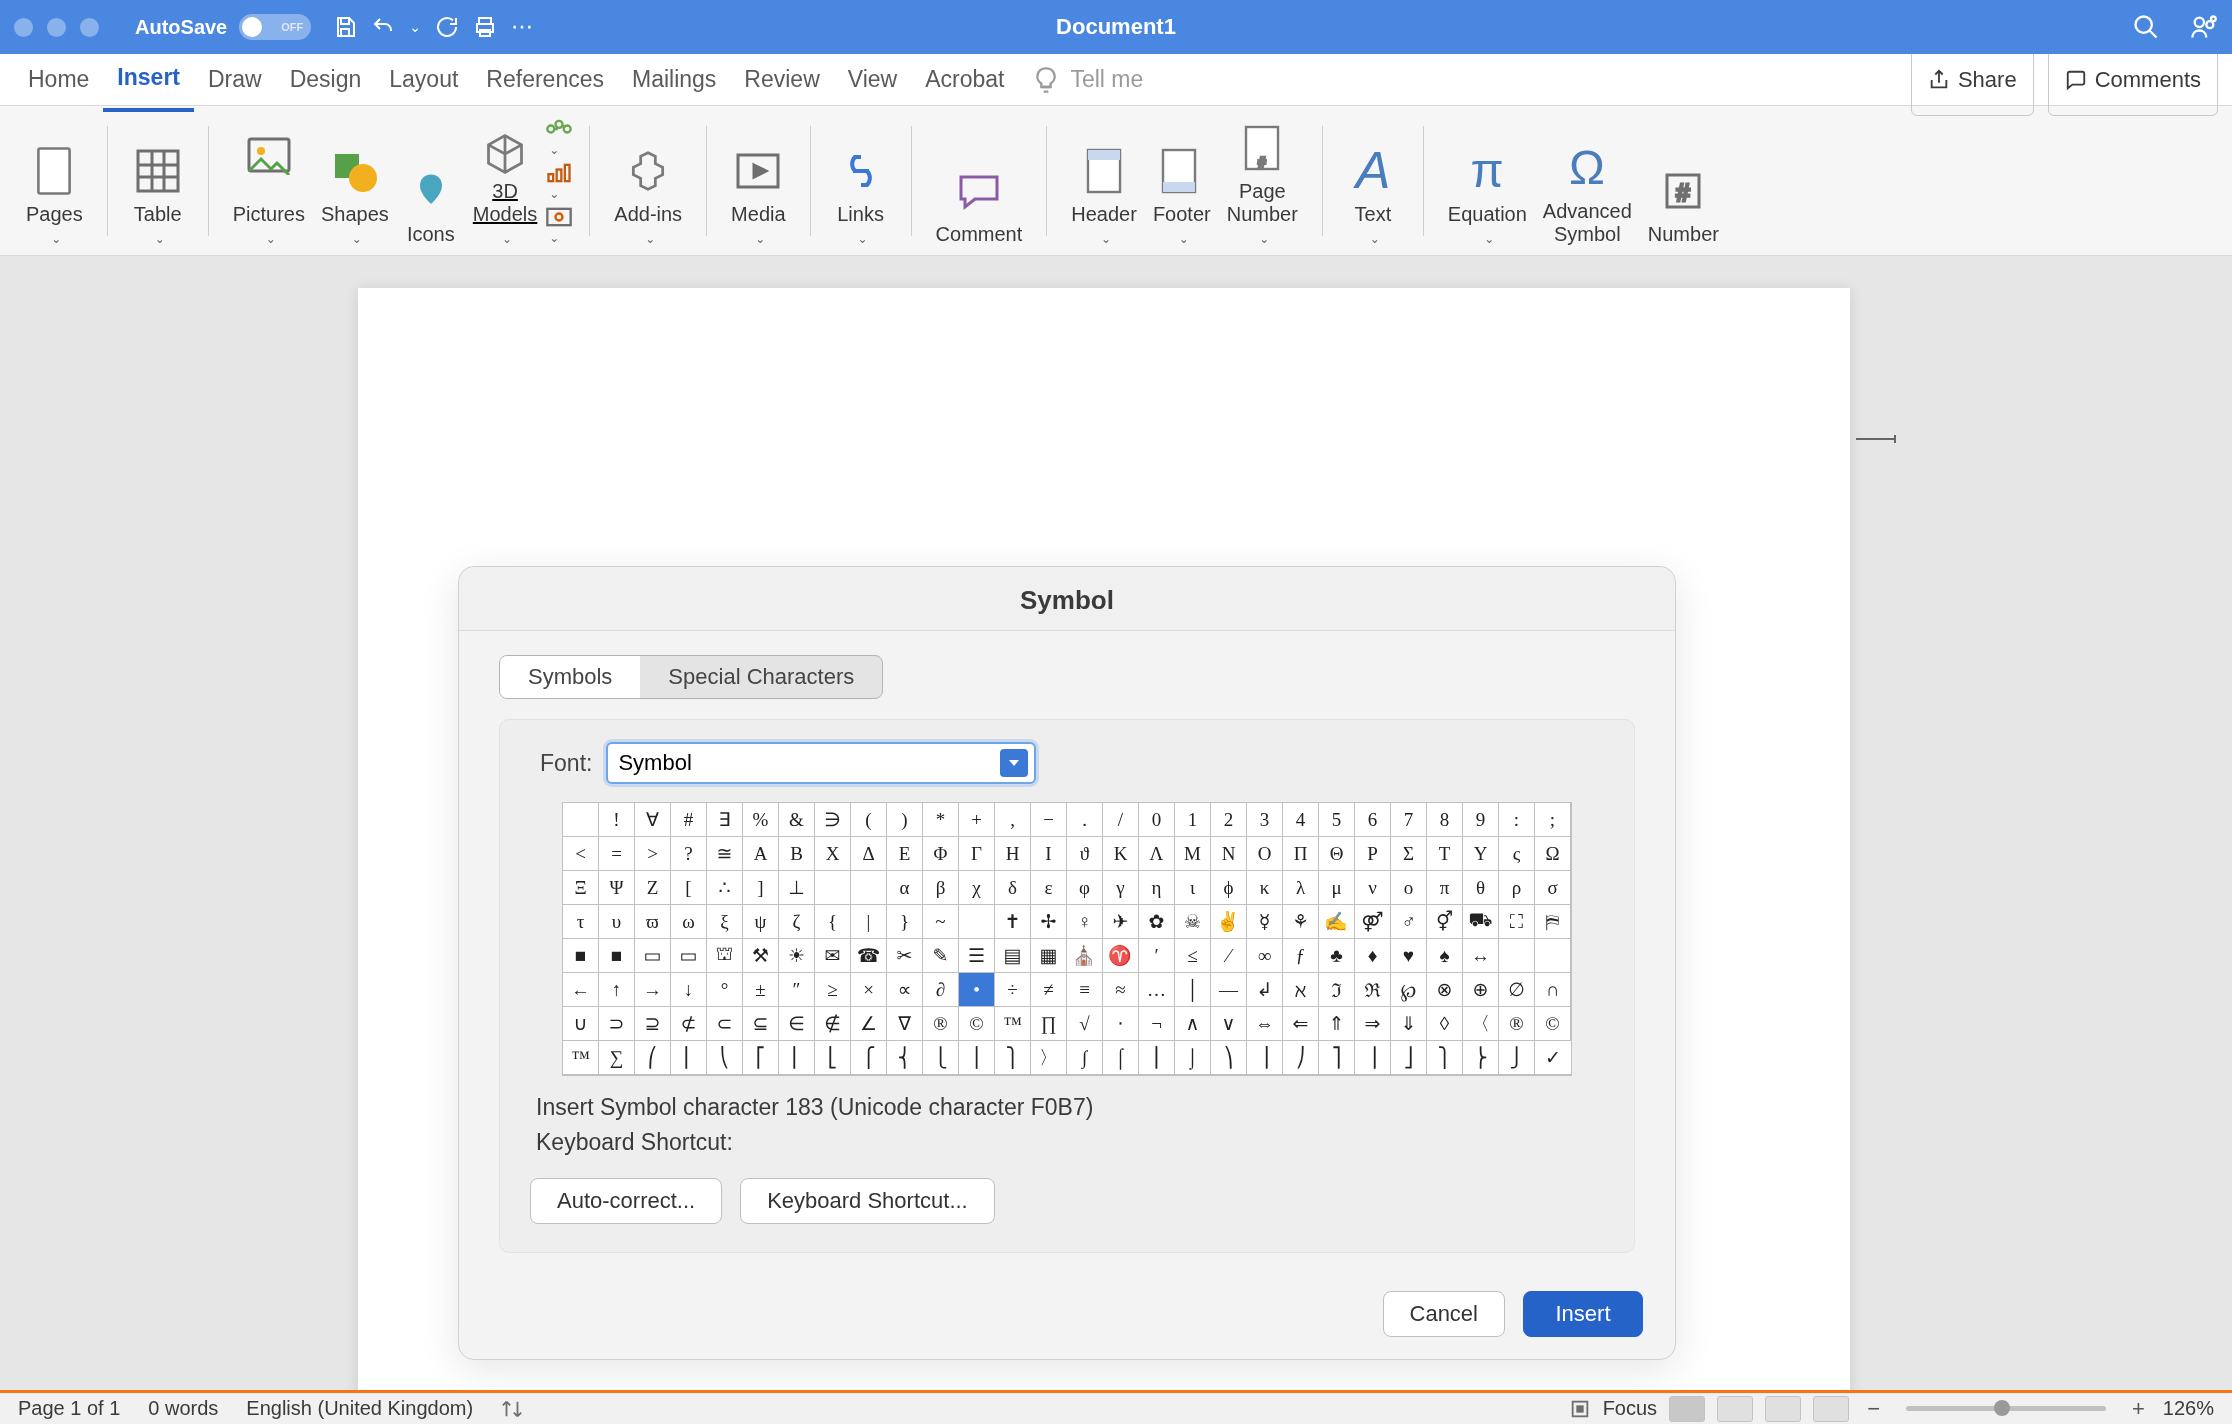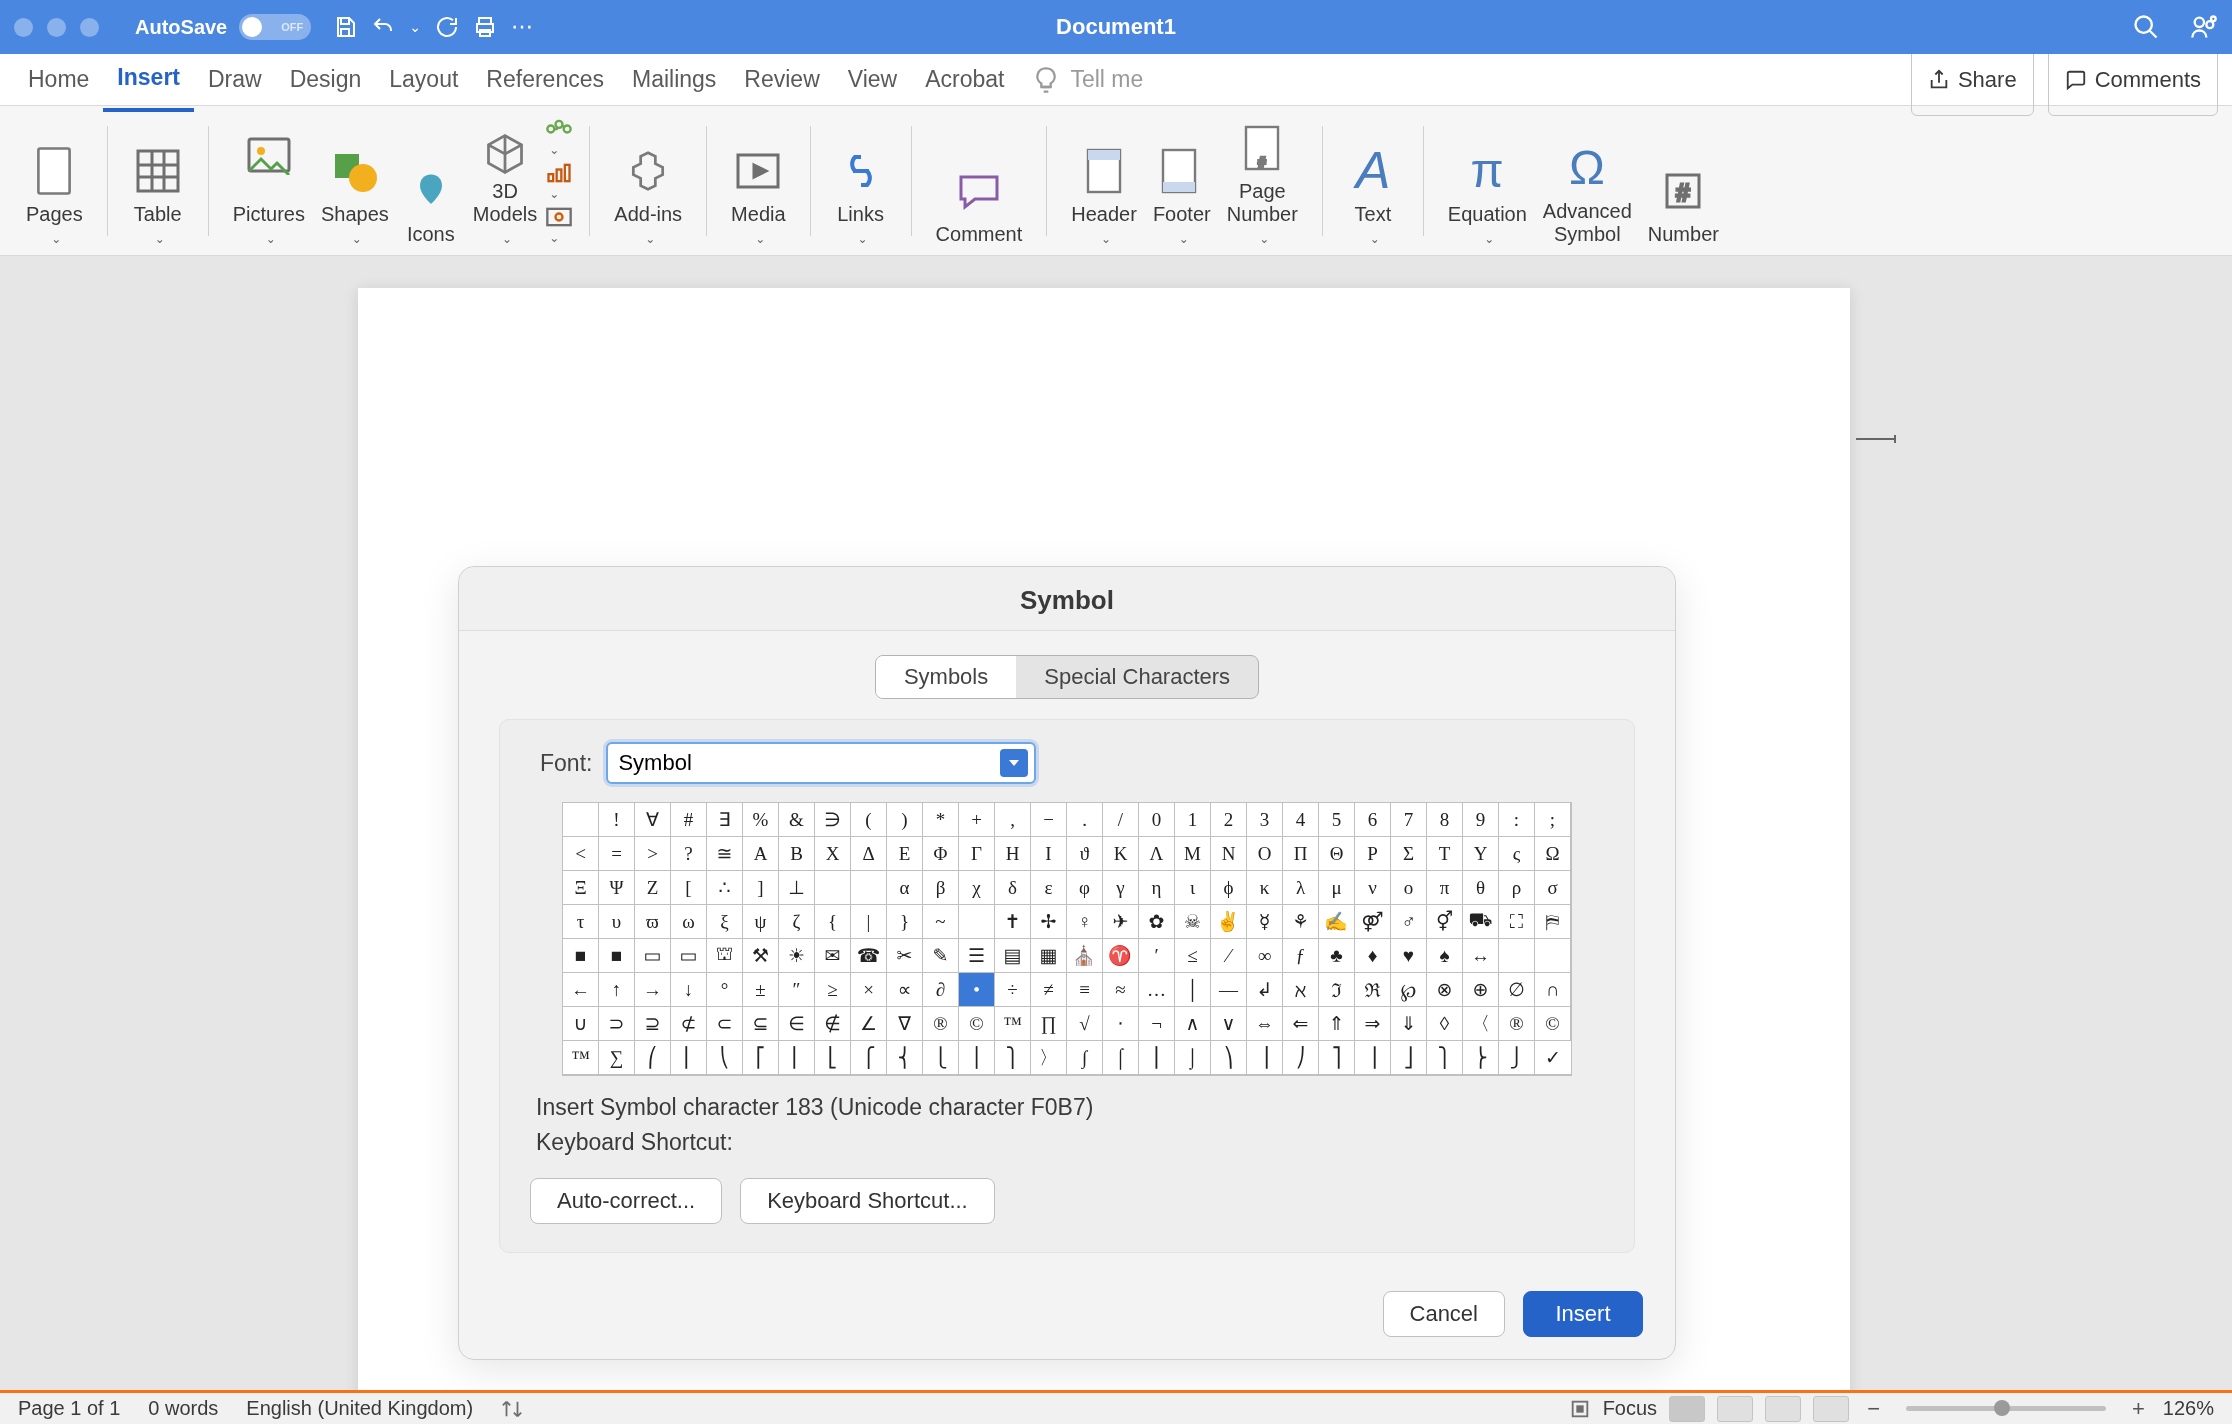--- a/index.html
+++ b/index.html
@@ -43,21 +43,21 @@
 .doc-area { height: calc(100% - 54px - 52px - 150px - 34px); background: #e6e6e6; position: relative; overflow: hidden; }
 .page { position: absolute; left: 358px; top: 32px; width: 1492px; height: 2100px; background: #fff; box-shadow: 0 2px 14px rgba(0,0,0,0.12); }
 .tab-stop { position:absolute; right: -46px; top: 150px; width: 40px; height: 2px; background:#666; }
 .tab-stop::after, .tab-stop::before { content:''; position:absolute; right:0; width:2px; height:8px; background:#666; top:-3px; }
 
 
 .dialog { position: absolute; left: 458px; top: 310px; width: 1218px; background: #f3f3f3; border-radius: 16px; border:1px solid #d0d0d0; box-shadow: 0 10px 40px rgba(0,0,0,0.1); }
 .dialog-title { text-align: center; font-size: 26px; font-weight: 700; color: #3a3a3a; padding: 18px 0 14px; background:#f0f0f0; border-radius: 16px 16px 0 0; border-bottom: 1px solid #dcdcdc; }
 .dialog-body { padding: 24px 40px 24px; }
 .inner-panel { background: #eeeeee; border-radius: 10px; padding: 22px 30px 28px; border:1px solid #e2e2e2; }
-.seg-tabs { display: flex; justify-content: center; margin-bottom: 20px; }
+.seg-tabs { display: flex; justify-content: flex-start; margin-bottom: 20px; }
 .seg { display: flex; background:#e4e4e4; border: 1px solid #b3b3b3; border-radius: 8px; overflow: hidden; }
 .seg button { border: none; padding: 8px 28px; font-size: 22px; color: #444; background: transparent; cursor: pointer; }
 .seg button.active { background: #fff; }
 .font-row { display: flex; align-items: center; gap: 14px; margin-bottom: 18px; padding-left: 10px; }
 .font-row label { font-size: 23px; color: #444; }
 .font-combo { display:flex; align-items:center; background:#fff; border:2px solid #6ea6ea; border-radius:6px; height:42px; width:430px; padding:0 6px 0 10px; box-shadow: 0 0 0 3px rgba(90,150,230,0.25); }
 .font-combo input { border:none; outline:none; font-size:22px; flex:1; font-family:inherit; }
 .font-combo .caret-btn { width:28px; height:28px; background:#3b79d6; border-radius:4px; display:flex;align-items:center;justify-content:center; }
 .font-combo .caret-btn::after { content:''; border-left:5px solid transparent;border-right:5px solid transparent;border-top:6px solid #fff; }
 
@@ -243,21 +243,21 @@
     </div>
     <div class="ribbon-btn">
       <div class="icon-box">
           <svg width="44" height="44" viewBox="0 0 24 24" fill="#4aa6c0">
             <path d="M12 3c-4 0-6 3-6 6 0 5 6 10 6 10s6-5 6-10c0-3-2-6-6-6z"></path>
           </svg>
         </div>
       <span class="label">Icons</span>
     </div>
     <div class="ribbon-btn split">
-      <div style="display:flex;flex-direction:column;align-items:center;gap:0;">
+      <div style="display:flex;flex-direction:column;align-items:center;gap:0;text-decoration:underline;">
         <div class="icon-box">
             <svg width="44" height="44" viewBox="0 0 24 24" fill="none" stroke="#7a7a7a" stroke-width="1.5">
               <path d="M12 2l9 5v10l-9 5-9-5V7z"></path>
               <path d="M12 2v20M3 7l9 5 9-5"></path>
             </svg>
           </div>
         <span class="label" style="white-space:pre;">3D
 Models</span>
       </div>
         <span class="drop-caret">⌄</span>

